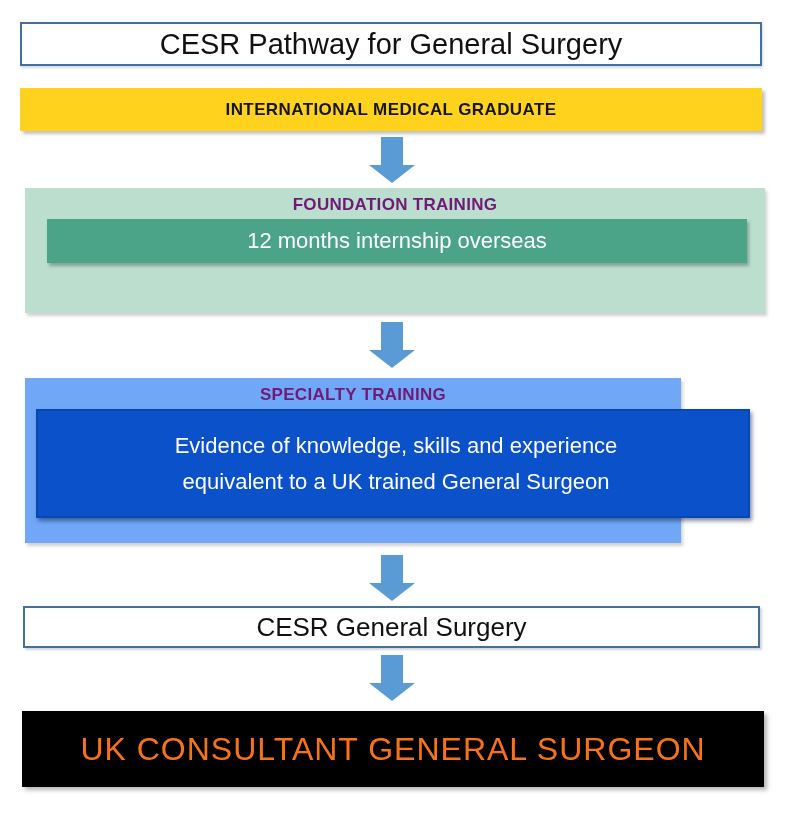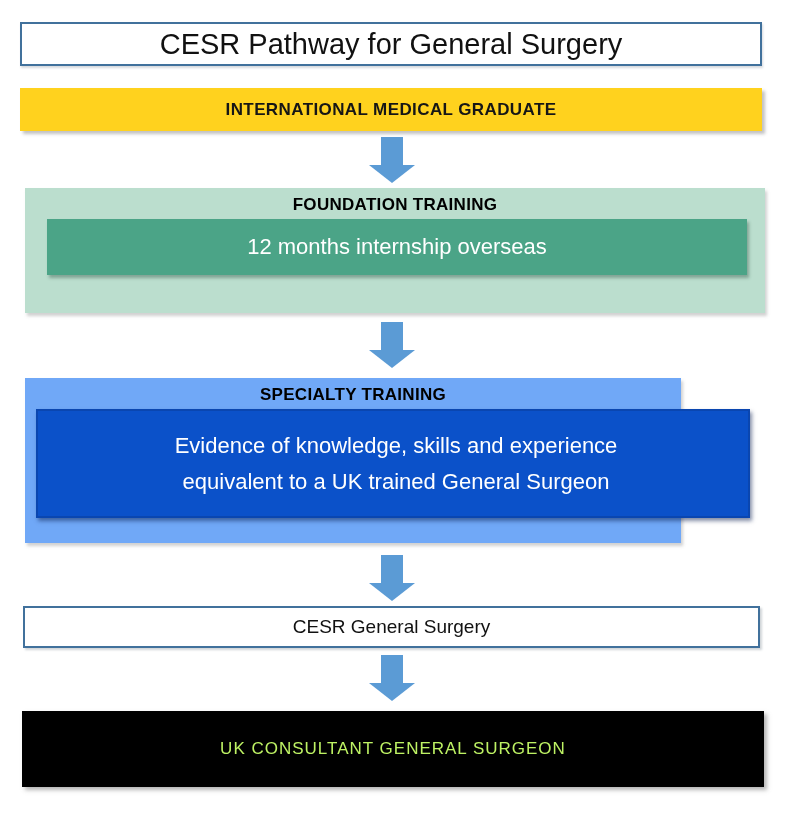--- a/index.html
+++ b/index.html
@@ -48,25 +48,25 @@
     background: #BBDECE;
     box-shadow: 2px 3px 3px rgba(120,120,120,0.35);
   }
   .stage-header {
     position: absolute;
     top: 7px; left: 0; width: 100%;
     text-align: center;
     font-size: 17px;
     font-weight: bold;
     letter-spacing: 0.3px;
-    color: #000000;
+    color: #701a75;
   }
   .foundation-inner {
     position: absolute;
-    left: 22px; top: 31px; width: 700px; height: 56px;
+    left: 22px; top: 31px; width: 700px; height: 44px;
     background: #4BA487;
     box-shadow: 2px 3px 3px rgba(60,95,80,0.45);
     display: flex; align-items: center; justify-content: center;
     font-size: 22px;
     color: #ffffff;
     text-align: center;
   }
   
   .specialty-box {
     left: 25px; top: 378px; width: 656px; height: 165px;
@@ -90,31 +90,31 @@
     display: block;
     max-width: 520px;
     margin: 0 auto;
   }
   
   .cesr-box {
     left: 23px; top: 606px; width: 737px; height: 42px;
     background: #ffffff;
     border: 2px solid #41719C;
     box-shadow: 2px 2px 2px rgba(140,150,160,0.4);
-    font-size: 19px;
+    font-size: 26px;
     color: #111111;
   }
   
   .consultant-box {
     left: 22px; top: 711px; width: 742px; height: 76px;
     background: #000000;
     box-shadow: 3px 3px 4px rgba(110,110,110,0.5);
-    font-size: 17px;
+    font-size: 32px;
     letter-spacing: 1px;
-    color: #bef264;
+    color: #f97316;
   }
   
   .down-arrow {
     position: absolute;
     left: 369px;
     width: 46px;
     display: flex;
     flex-direction: column;
     align-items: center;
   }

